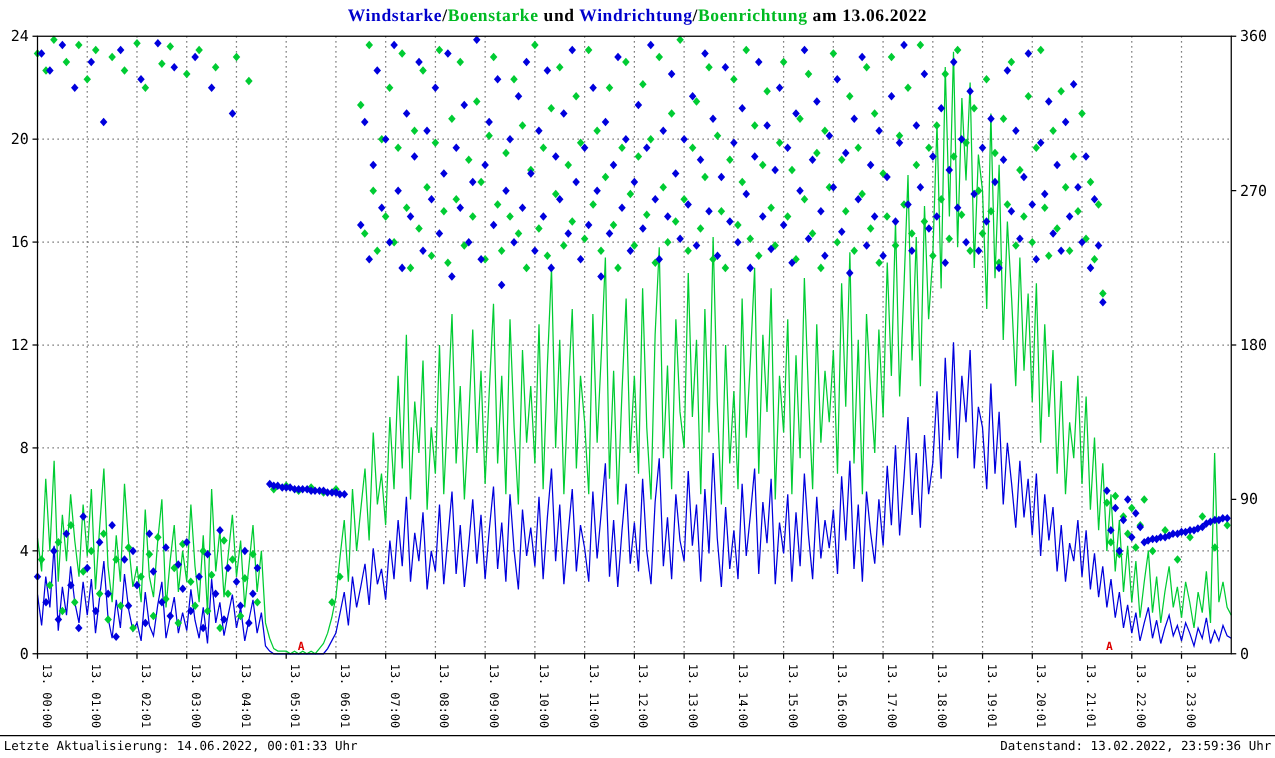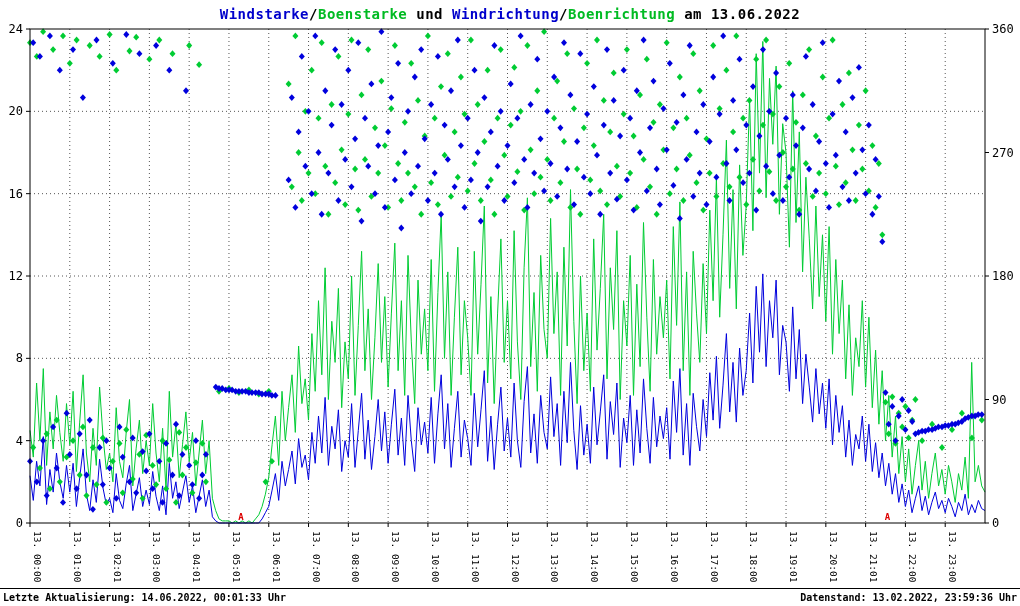--- a/index.html
+++ b/index.html
@@ -2,28 +2,28 @@
 <html><head>
 <meta charset="utf-8">
 <style>
   html,body{margin:0;padding:0;}
   body{
     width:1020px;height:606px;position:relative;overflow:hidden;
     background:#ffffff;font-family:"DejaVu Sans Mono","Liberation Mono",monospace;
   }
   #chart-title{
     position:absolute;top:6px;left:0;width:100%;text-align:center;
-    font-size:14px;font-weight:bold;letter-spacing:0.5px;white-space:pre;
+    font-size:14px;font-weight:bold;letter-spacing:0.5px;white-space:pre;font-family:Liberation Serif, serif;
   }
   #plot-wrap{position:absolute;top:0;left:0;}
   #footer-bar{
     position:absolute;left:0;right:0;bottom:0;height:17px;
     border-top:1px solid #000;background:#fff;
     display:flex;justify-content:space-between;align-items:center;
-    font-size:10px;font-weight:bold;padding:0 3px;box-sizing:content-box;gap:14px;
+    font-size:10px;font-weight:normal;padding:0 3px;box-sizing:content-box;gap:14px;
   }
 </style>
 </head>
 <body>
 
 <div id="chart-title"><span style="color: rgb(0, 0, 204);">Windstarke</span><span style="color: rgb(0, 0, 0);">/</span><span style="color: rgb(0, 187, 34);">Boenstarke</span><span style="color: rgb(0, 0, 0);"> und </span><span style="color: rgb(0, 0, 204);">Windrichtung</span><span style="color: rgb(0, 0, 0);">/</span><span style="color: rgb(0, 187, 34);">Boenrichtung</span><span style="color: rgb(0, 0, 0);"> am 13.06.2022</span></div>
 
 <div id="plot-wrap">
   <svg id="plot-svg" width="1020" height="588" viewBox="0 0 1020 588">
       <g stroke="#555555" stroke-width="1" stroke-dasharray="1,3">

